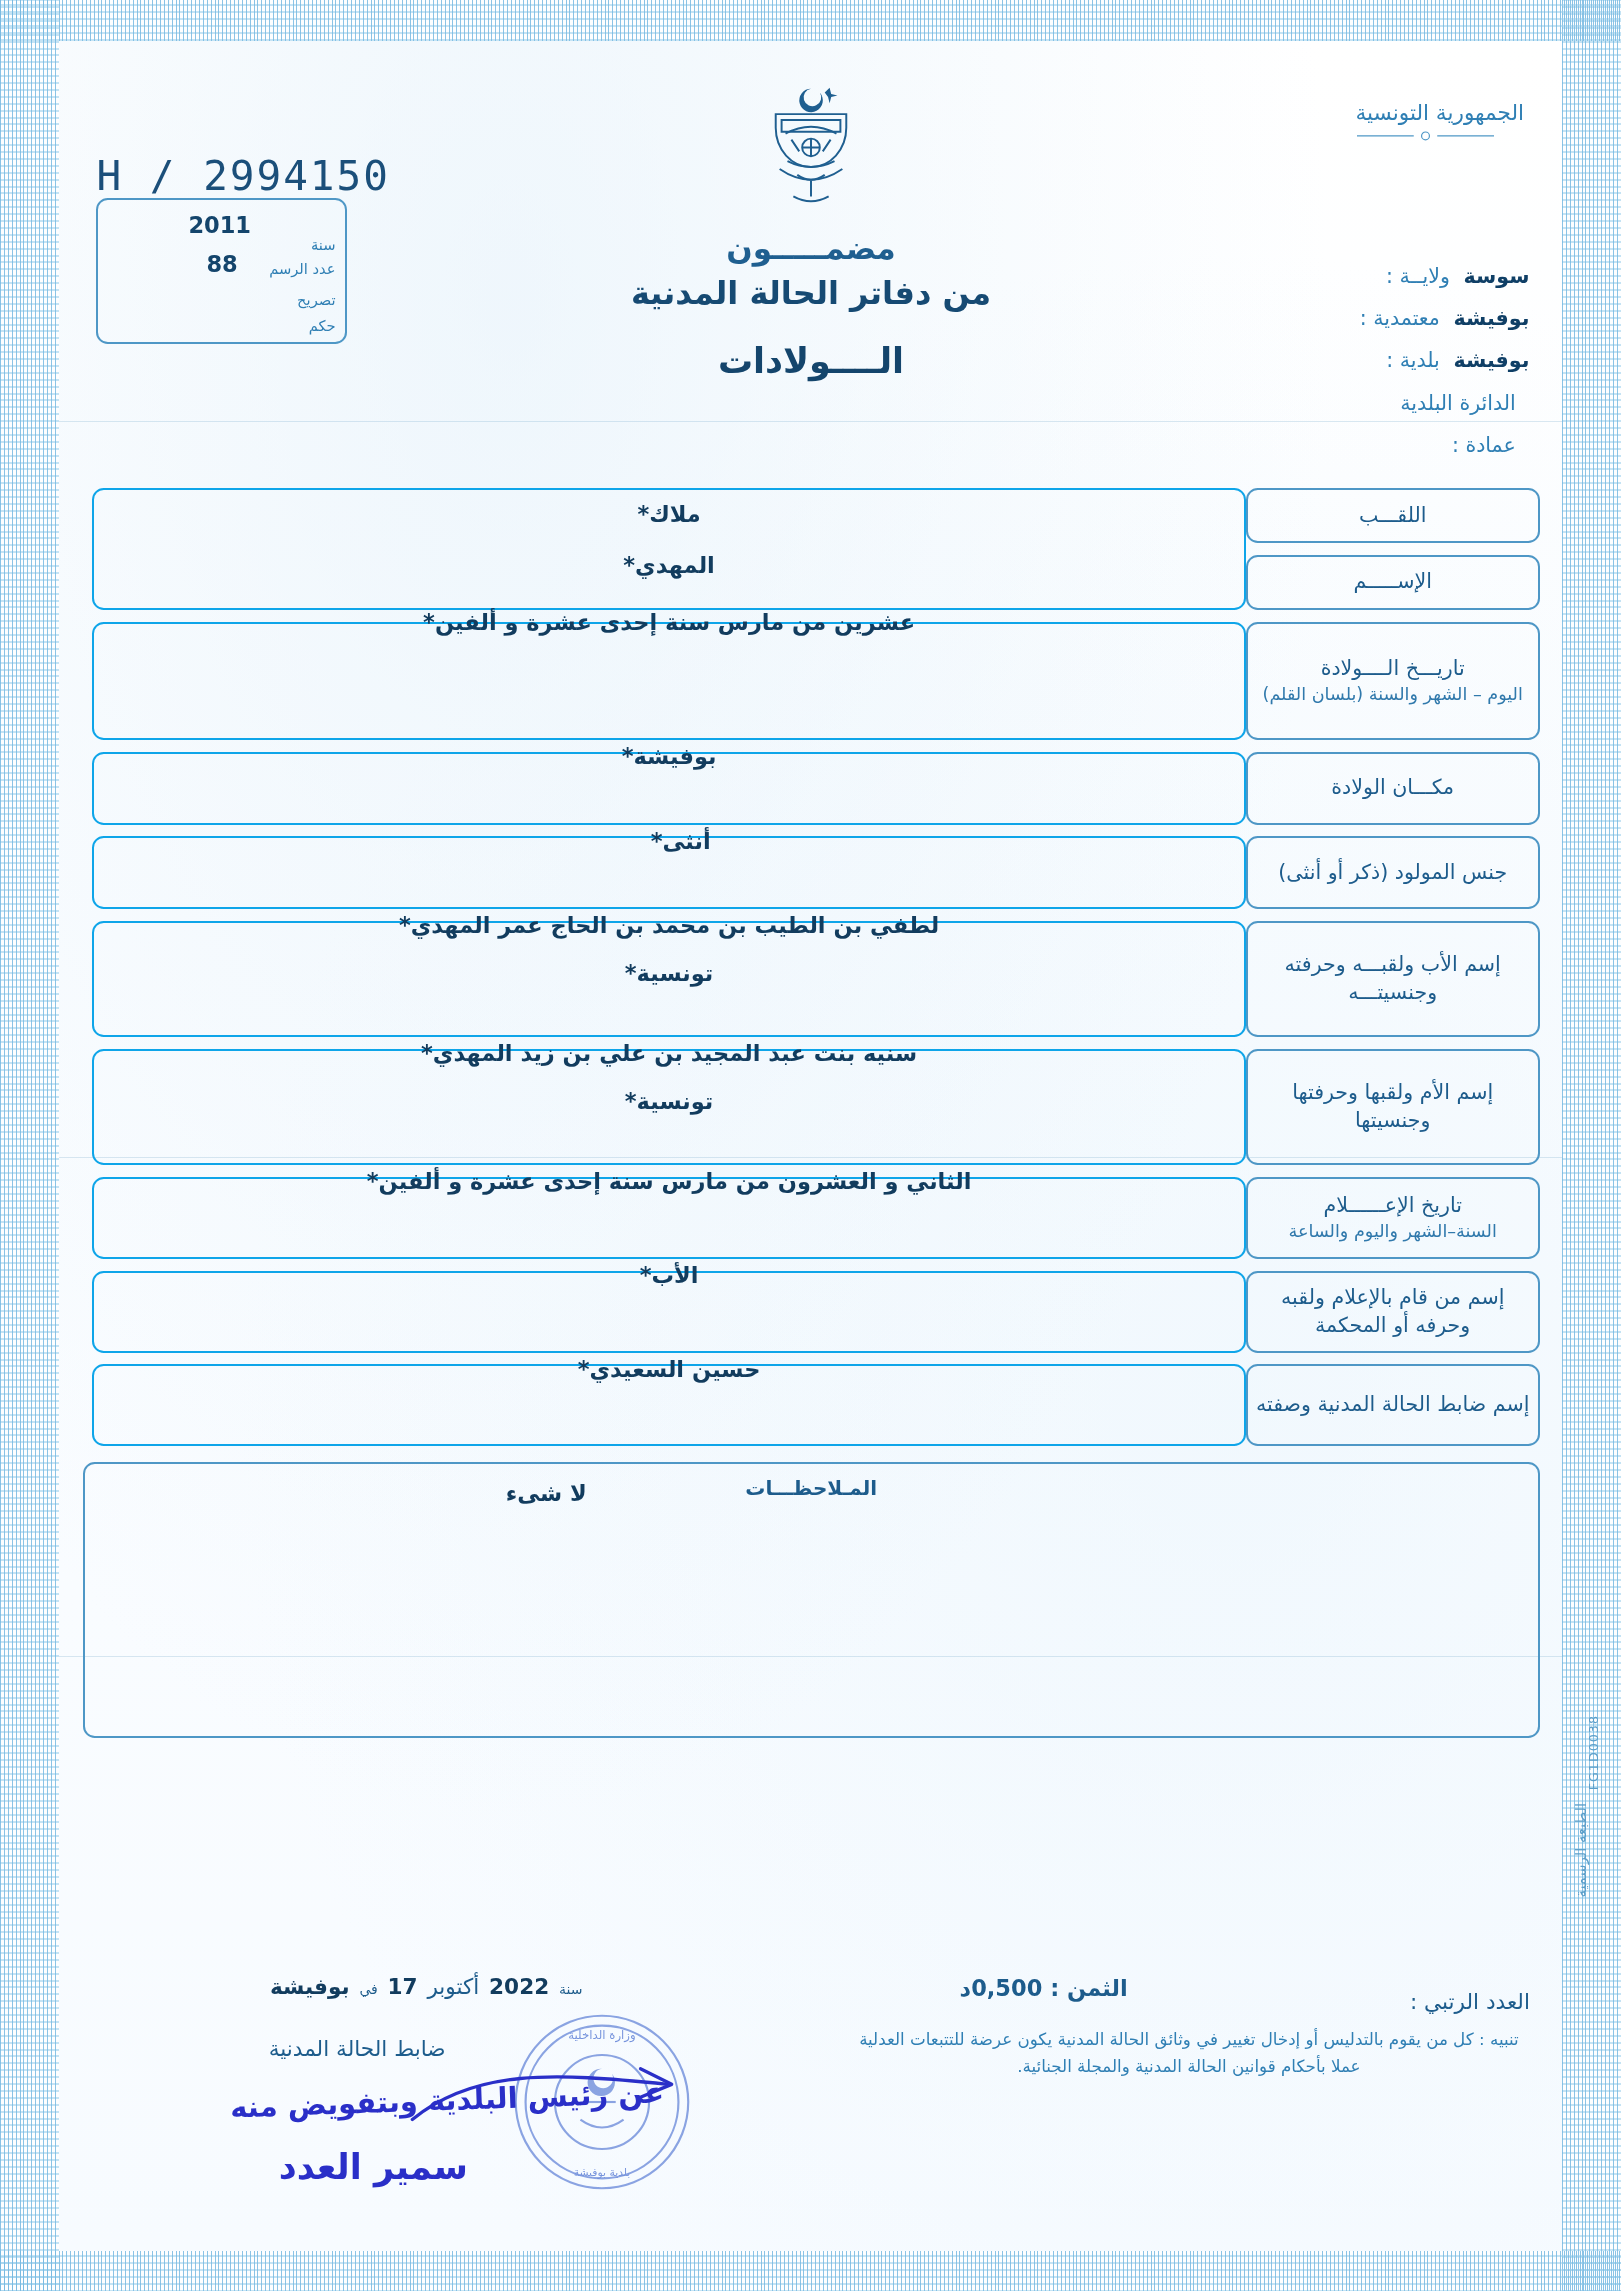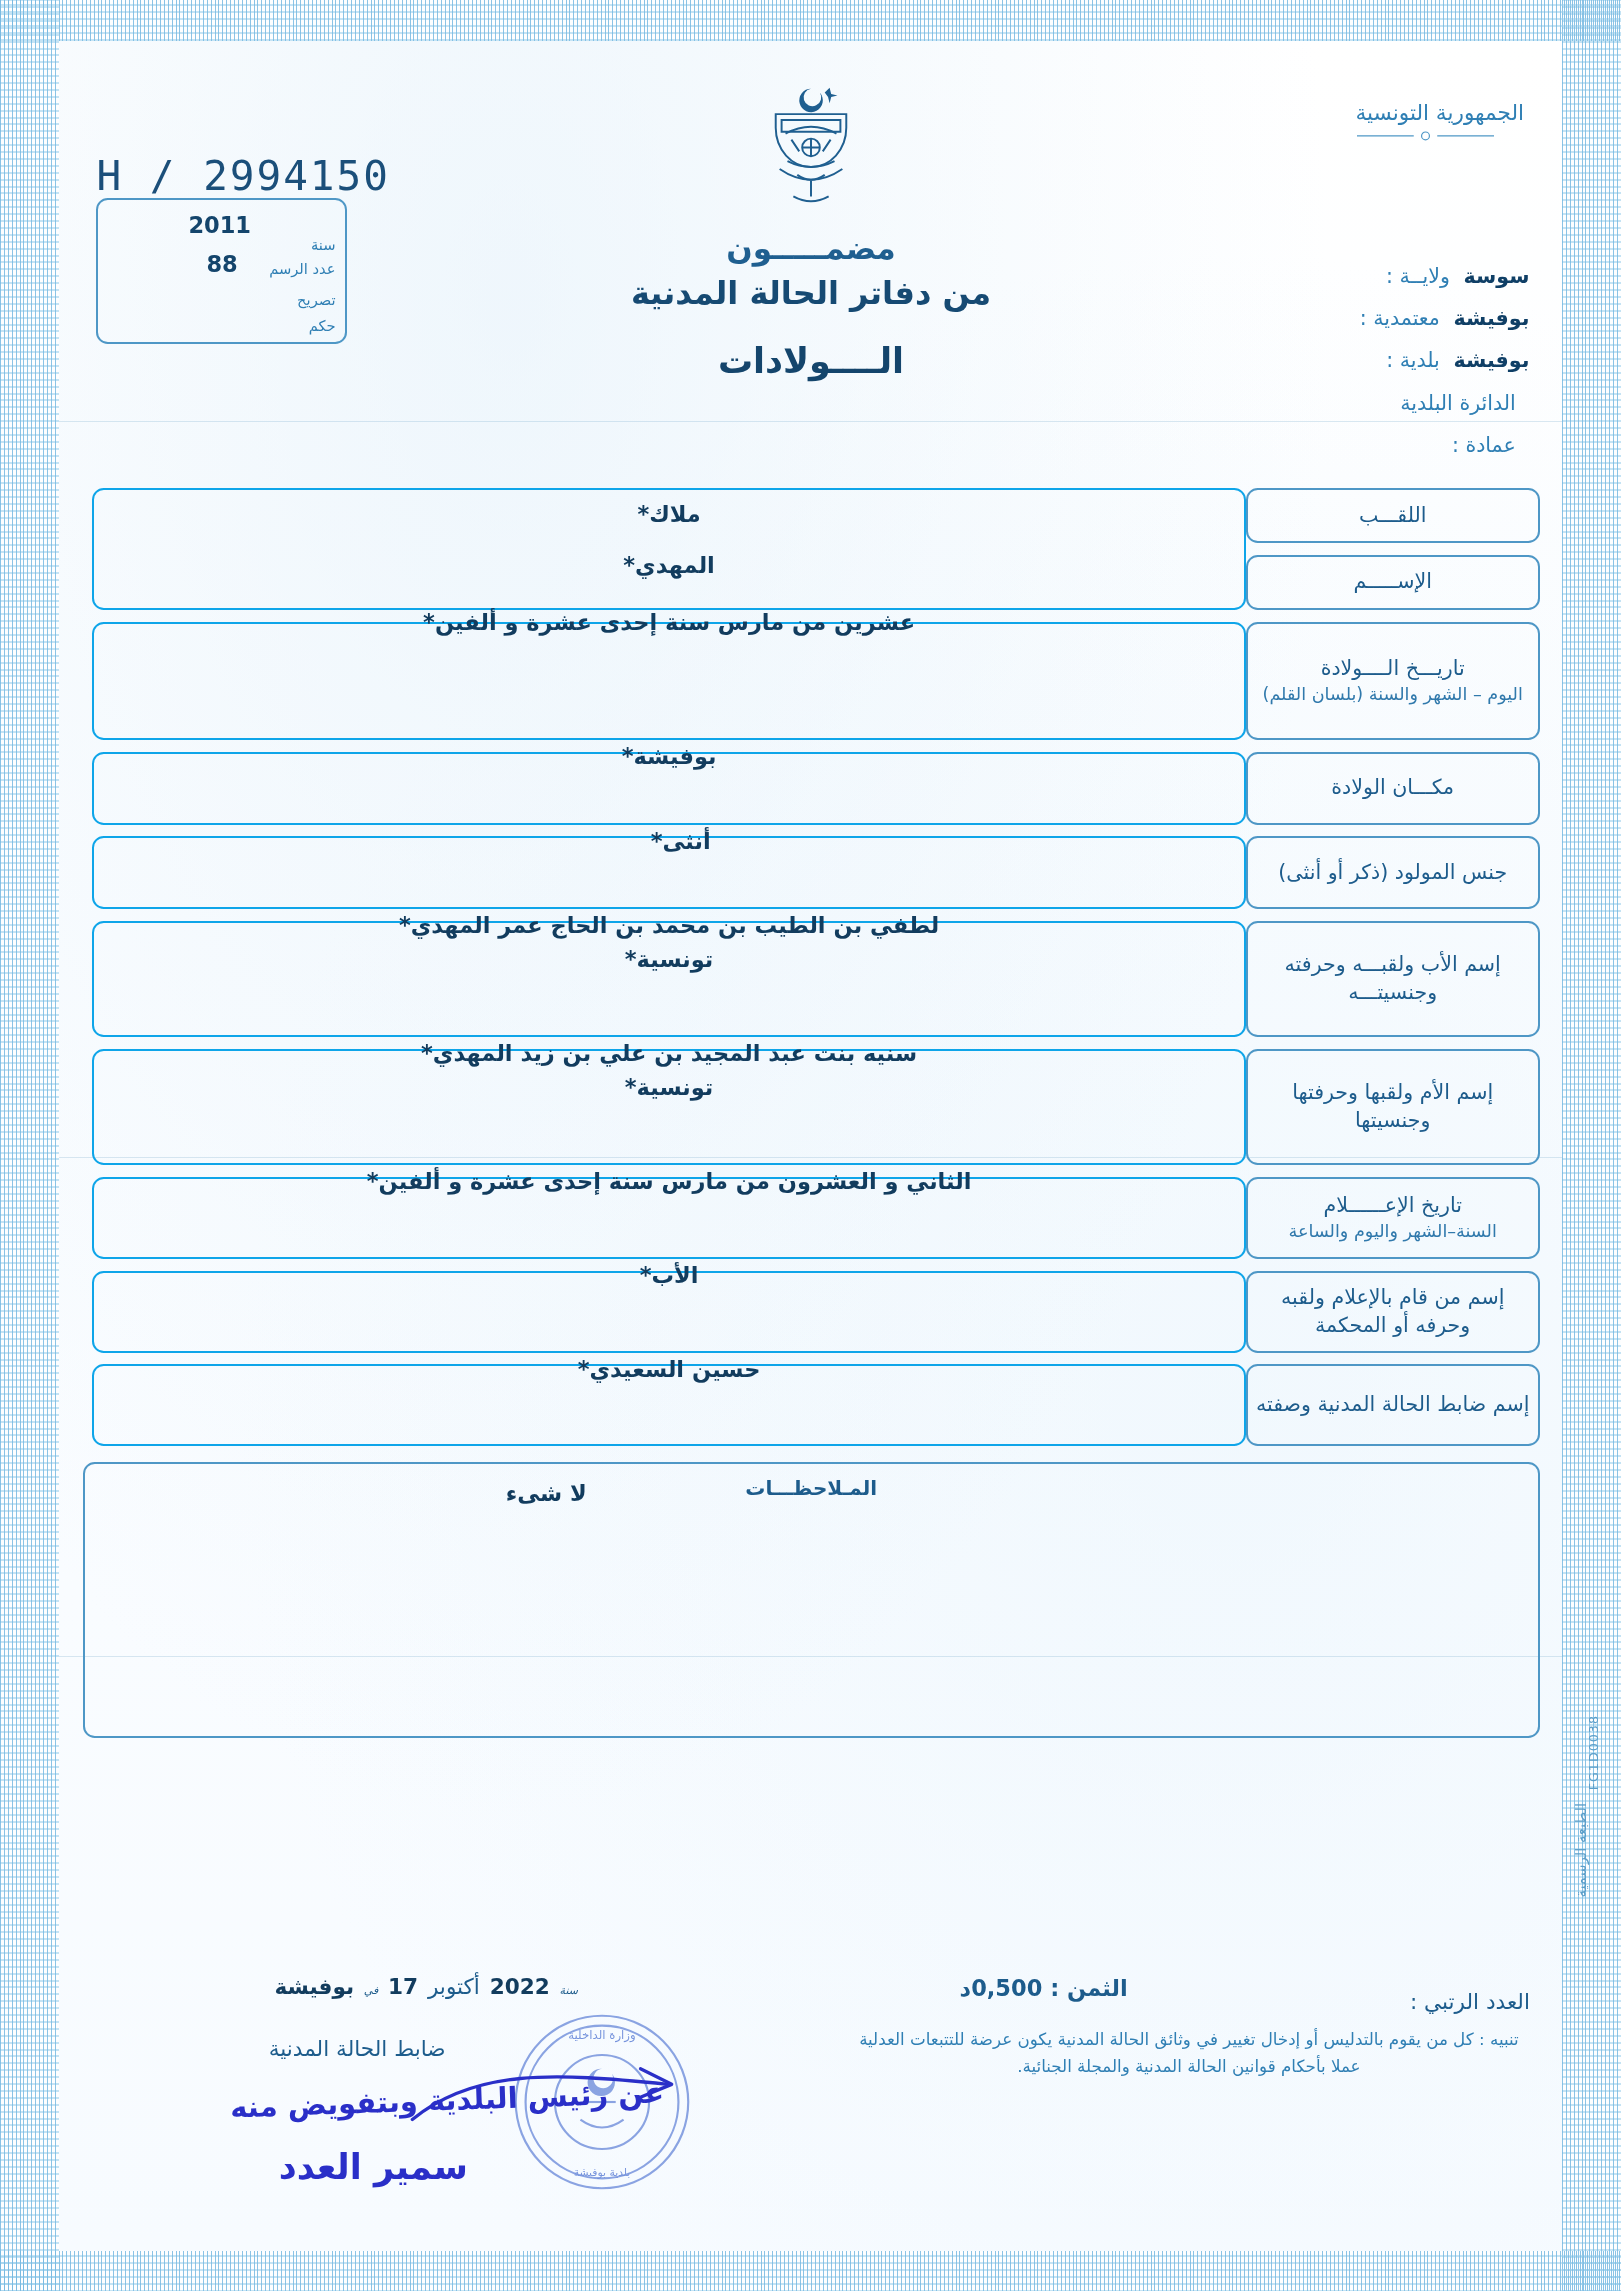--- a/index.html
+++ b/index.html
@@ -189,21 +189,21 @@
     justify-content: flex-start;
   }
   .cell-value .hand {
     font-size: 22.5px;
     font-weight: bold;
     color: #123c5e;
     text-align: center;
     line-height: 1.5;
   }
   .cell-value .hand.lead { margin-top: -21.6px; }
-  .cell-value .hand.second { margin-top: 0; }
+  .cell-value .hand.second { margin-top: 14px; }
   
   .pair-label { display: flex; flex-direction: column; width: 294px; }
   .pair-label .cell-label { min-height: 55px; }
   .pair-label .cell-label:first-child { margin-bottom: 11.8px; }
   
   .notes {
     margin-top: 15.7px;
     border: 2px solid #4e97c6;
     border-radius: 11.8px;
     height: 272px;
@@ -264,21 +264,21 @@
     position: absolute;
     top: 5.9px;
     left: 69px;
     width: 549px;
     font-size: 21.6px;
     color: #1d5c8c;
     text-align: center;
     line-height: 1.5;
   }
   .place-date .row1 { display: flex; justify-content: center; align-items: baseline; gap: 9.8px; }
-  .place-date .small { font-size: 11px; font-style: italic; }
+  .place-date .small { font-size: 14px; }
   .place-date b { color: #123c5e; }
   .officer {
     position: absolute;
     top: 71px;
     left: 186px;
     font-size: 21.6px;
     color: #1d5c8c;
   }
   .sig1 {
     position: absolute;

